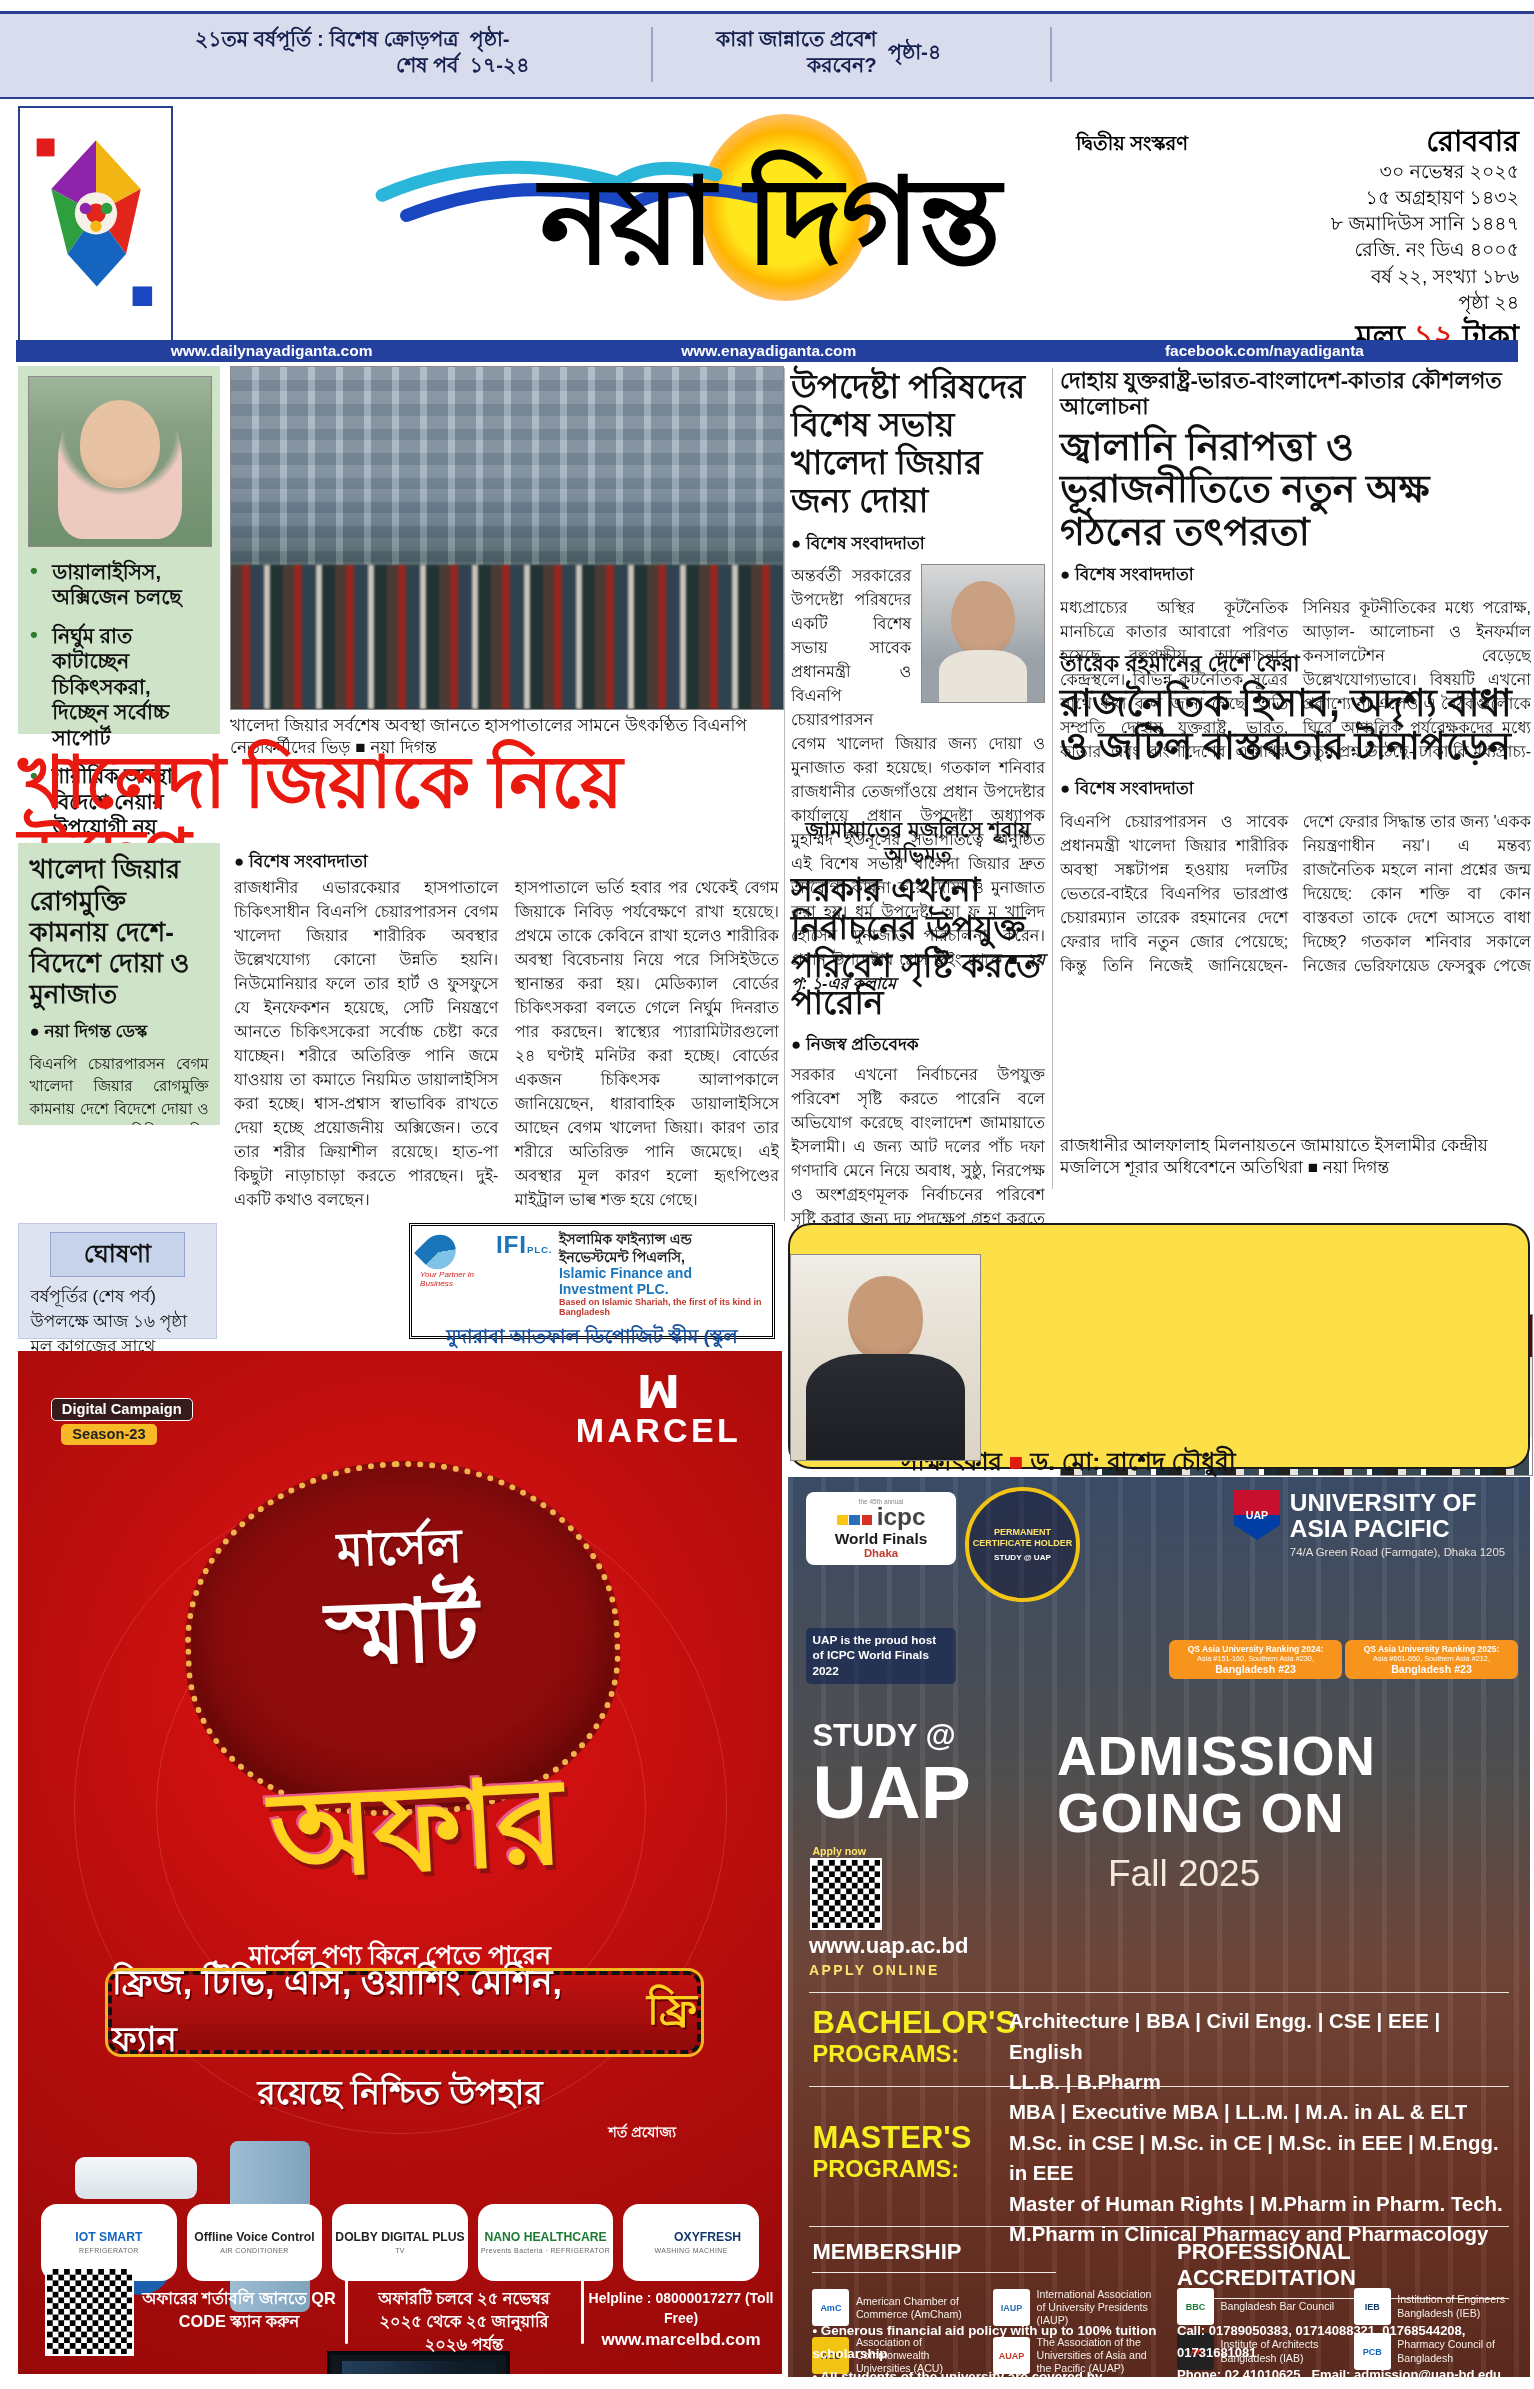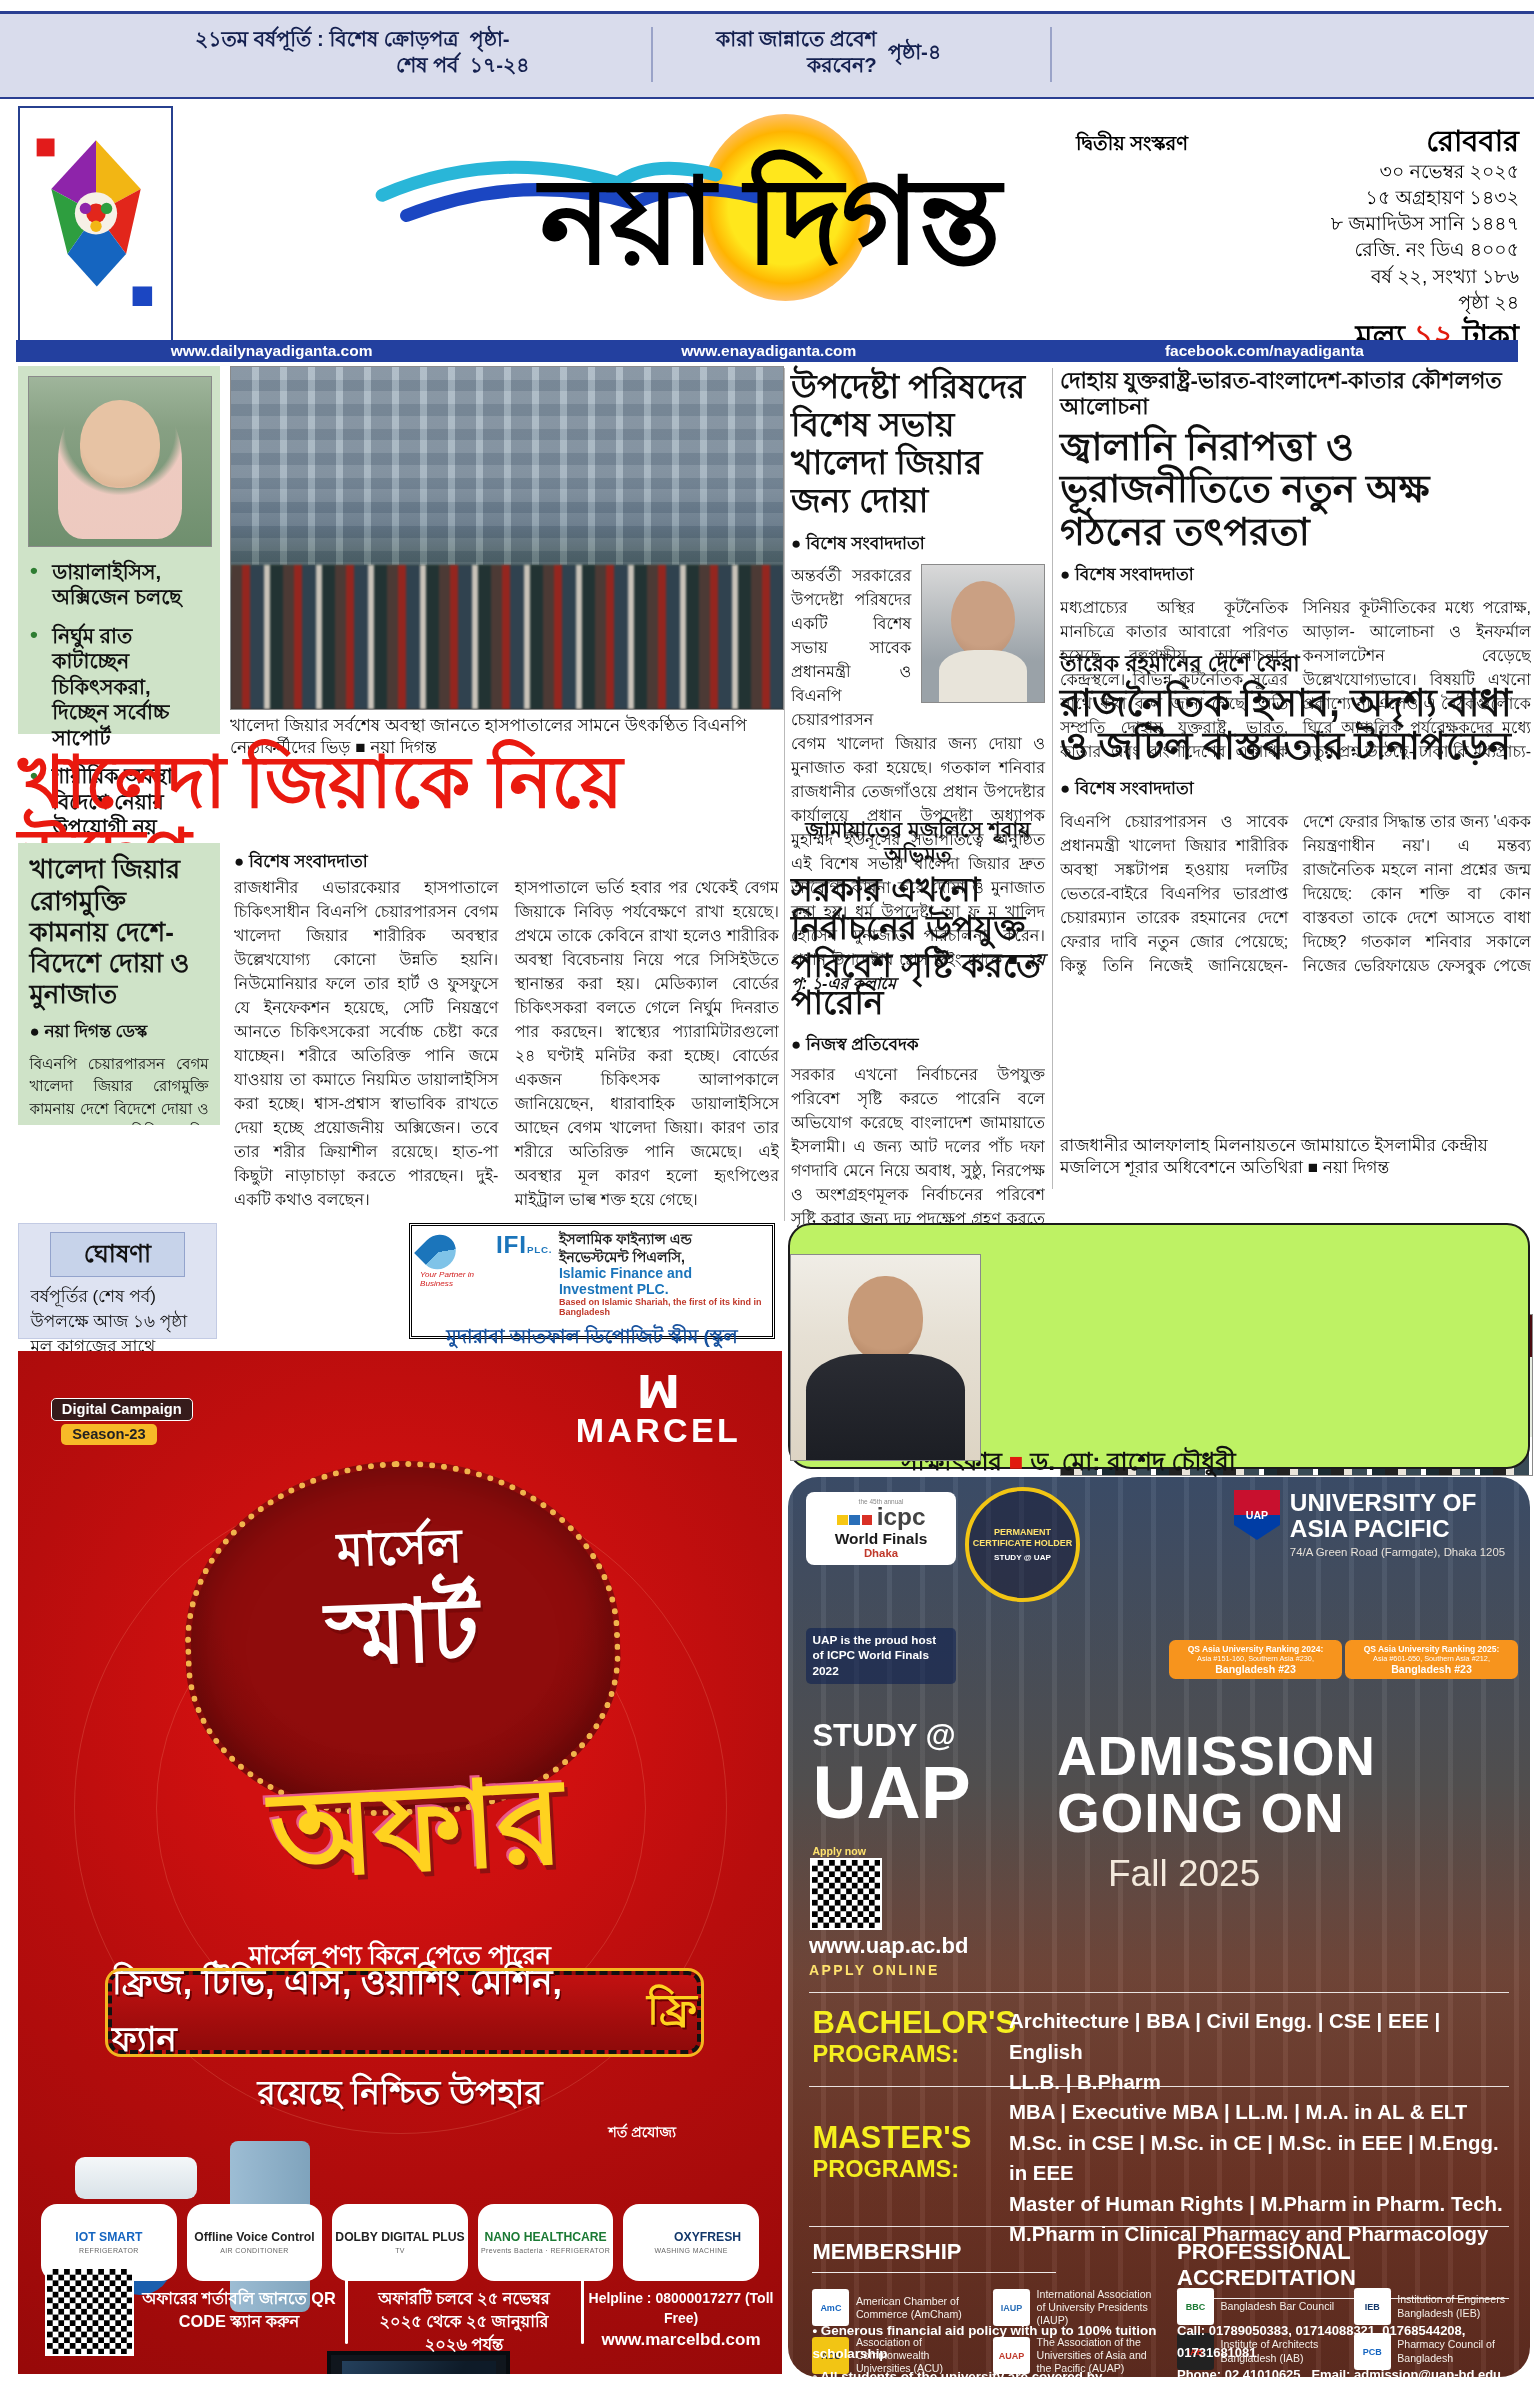--- a/index.html
+++ b/index.html
@@ -75,21 +75,21 @@
   .ific .bnm{font-size:14.2px;font-weight:800;color:#222;line-height:1.25;}
   .ific .enm{color:#1b75bb;font-weight:800;font-size:14px;line-height:1.1;}
   .ific .tag{color:#c0392b;font-size:9px;font-weight:bold;}
   .ific .scheme{text-align:center;font-size:19px;font-weight:800;color:#17519e;margin-top:4.9px;}
   .ific .addr{border-top:1.6px solid #000;margin-top:6.5px;padding-top:4.9px;text-align:center;font-size:12.6px;font-weight:bold;line-height:1.4;}
   .ific .web{color:#d21f1f;}
   .ific .ifitxt{font-size:24.4px;font-weight:900;color:#1b75bb;letter-spacing:0.8px;}
   .ific .plc{font-size:9.8px;color:#1b75bb;font-weight:bold;}
   .ific .slog{font-size:8.1px;color:#d21f1f;font-style:italic;}
   
-  .ibox{border:2.4px solid #1b1b1b;border-radius:23px;background:#bef264;}
+  .ibox{border:2.4px solid #1b1b1b;border-radius:23px;background:#fde047;}
   .ikicker{font-size:24.4px;font-weight:800;text-align:center;}
   .ikicker .rs{color:#e11b0e;}
   .ihead{font-size:37px;font-weight:800;line-height:1.18;text-align:center;}
   
   .marcel{background:radial-gradient(circle at 50% 34%,#d01010 0 24%,#b80d0d 50%,#970909 100%);overflow:hidden;color:#fff;}
   .mring{position:absolute;border:1.6px solid rgba(255,190,150,.18);border-radius:50%;}
   .mcampaign1{background:rgba(30,30,30,.85);border:1.6px solid #fff;color:#fff;font-weight:bold;font-size:14.7px;padding:2.4px 9.8px;border-radius:4.9px;display:inline-block;}
   .mcampaign2{background:#f7b928;color:#222;font-weight:800;font-size:14.7px;padding:2.4px 11.4px;border-radius:4.9px;display:inline-block;margin-top:3.3px;margin-left:9.8px;}
   .mlogo{text-align:center;color:#fff;}
   .mlogo .mm{font-size:44px;line-height:.8;font-weight:800;}
@@ -110,21 +110,21 @@
   .mfoot{font-size:16.3px;font-weight:800;line-height:1.4;text-align:center;}
   .mdiv{width:3.3px;background:#fff;border-radius:1.6px;}
   
   .fridge{background:linear-gradient(90deg,#9dbdd4,#7fa3bc);border-radius:8.1px;position:relative;}
   .fridge:after{content:"";position:absolute;left:8%;top:38%;width:84%;height:1.6px;background:#5d7f96;}
   .acunit{background:linear-gradient(180deg,#f4f7f9,#d9e2e8);border-radius:9.8px;}
   .tvset{background:#10161d;border:4.1px solid #080c10;position:relative;}
   .tvset:after{content:"";position:absolute;inset:6%;background:linear-gradient(120deg,#24405c,#0e1b28 60%);}
   .fanic{border-radius:50%;background:radial-gradient(circle,#dce9f5 0 22%,#1b5fae 24% 100%);}
   
-  .uap{background:linear-gradient(180deg,#3d4f6b 0%,#545252 34%,#74483a 55%,#6e3526 78%,#5f2c20 100%);color:#fff;overflow:hidden;border-radius:30px;}
+  .uap{background:linear-gradient(180deg,#3d4f6b 0%,#545252 34%,#74483a 55%,#6e3526 78%,#5f2c20 100%);color:#fff;overflow:hidden;}
   .uap .streaks{position:absolute;inset:0;background:repeating-linear-gradient(90deg,rgba(255,255,255,.05) 0 4.9px,rgba(0,0,0,.05) 4.9px 33px);}
   .icpcbox{background:#fff;border-radius:8.1px;color:#333;padding:6.5px;text-align:center;}
   .icpcbox .sq{display:inline-block;width:10.6px;height:10.6px;margin:0 0.8px;}
   .icpcbox .nm{font-size:24.4px;font-weight:800;color:#444;line-height:1;}
   .icpcbox .wf{font-size:15.5px;font-weight:800;color:#1a1a1a;line-height:1.1;}
   .icpcbox .dh{font-size:11.4px;color:#c0392b;font-weight:bold;}
   .icpcbox .an{font-size:6.5px;color:#888;}
   .hostnote{font-size:11.8px;font-weight:bold;line-height:1.3;color:#fff;background:rgba(10,30,80,.55);padding:4.9px 6.5px;border-radius:4.9px;}
   .seal{border-radius:50%;border:4.1px solid #f2c514;background:rgba(10,10,40,.4);display:flex;flex-direction:column;align-items:center;justify-content:center;text-align:center;}
   .seal .s1{color:#ffe36e;font-size:9px;font-weight:800;line-height:1.25;}

